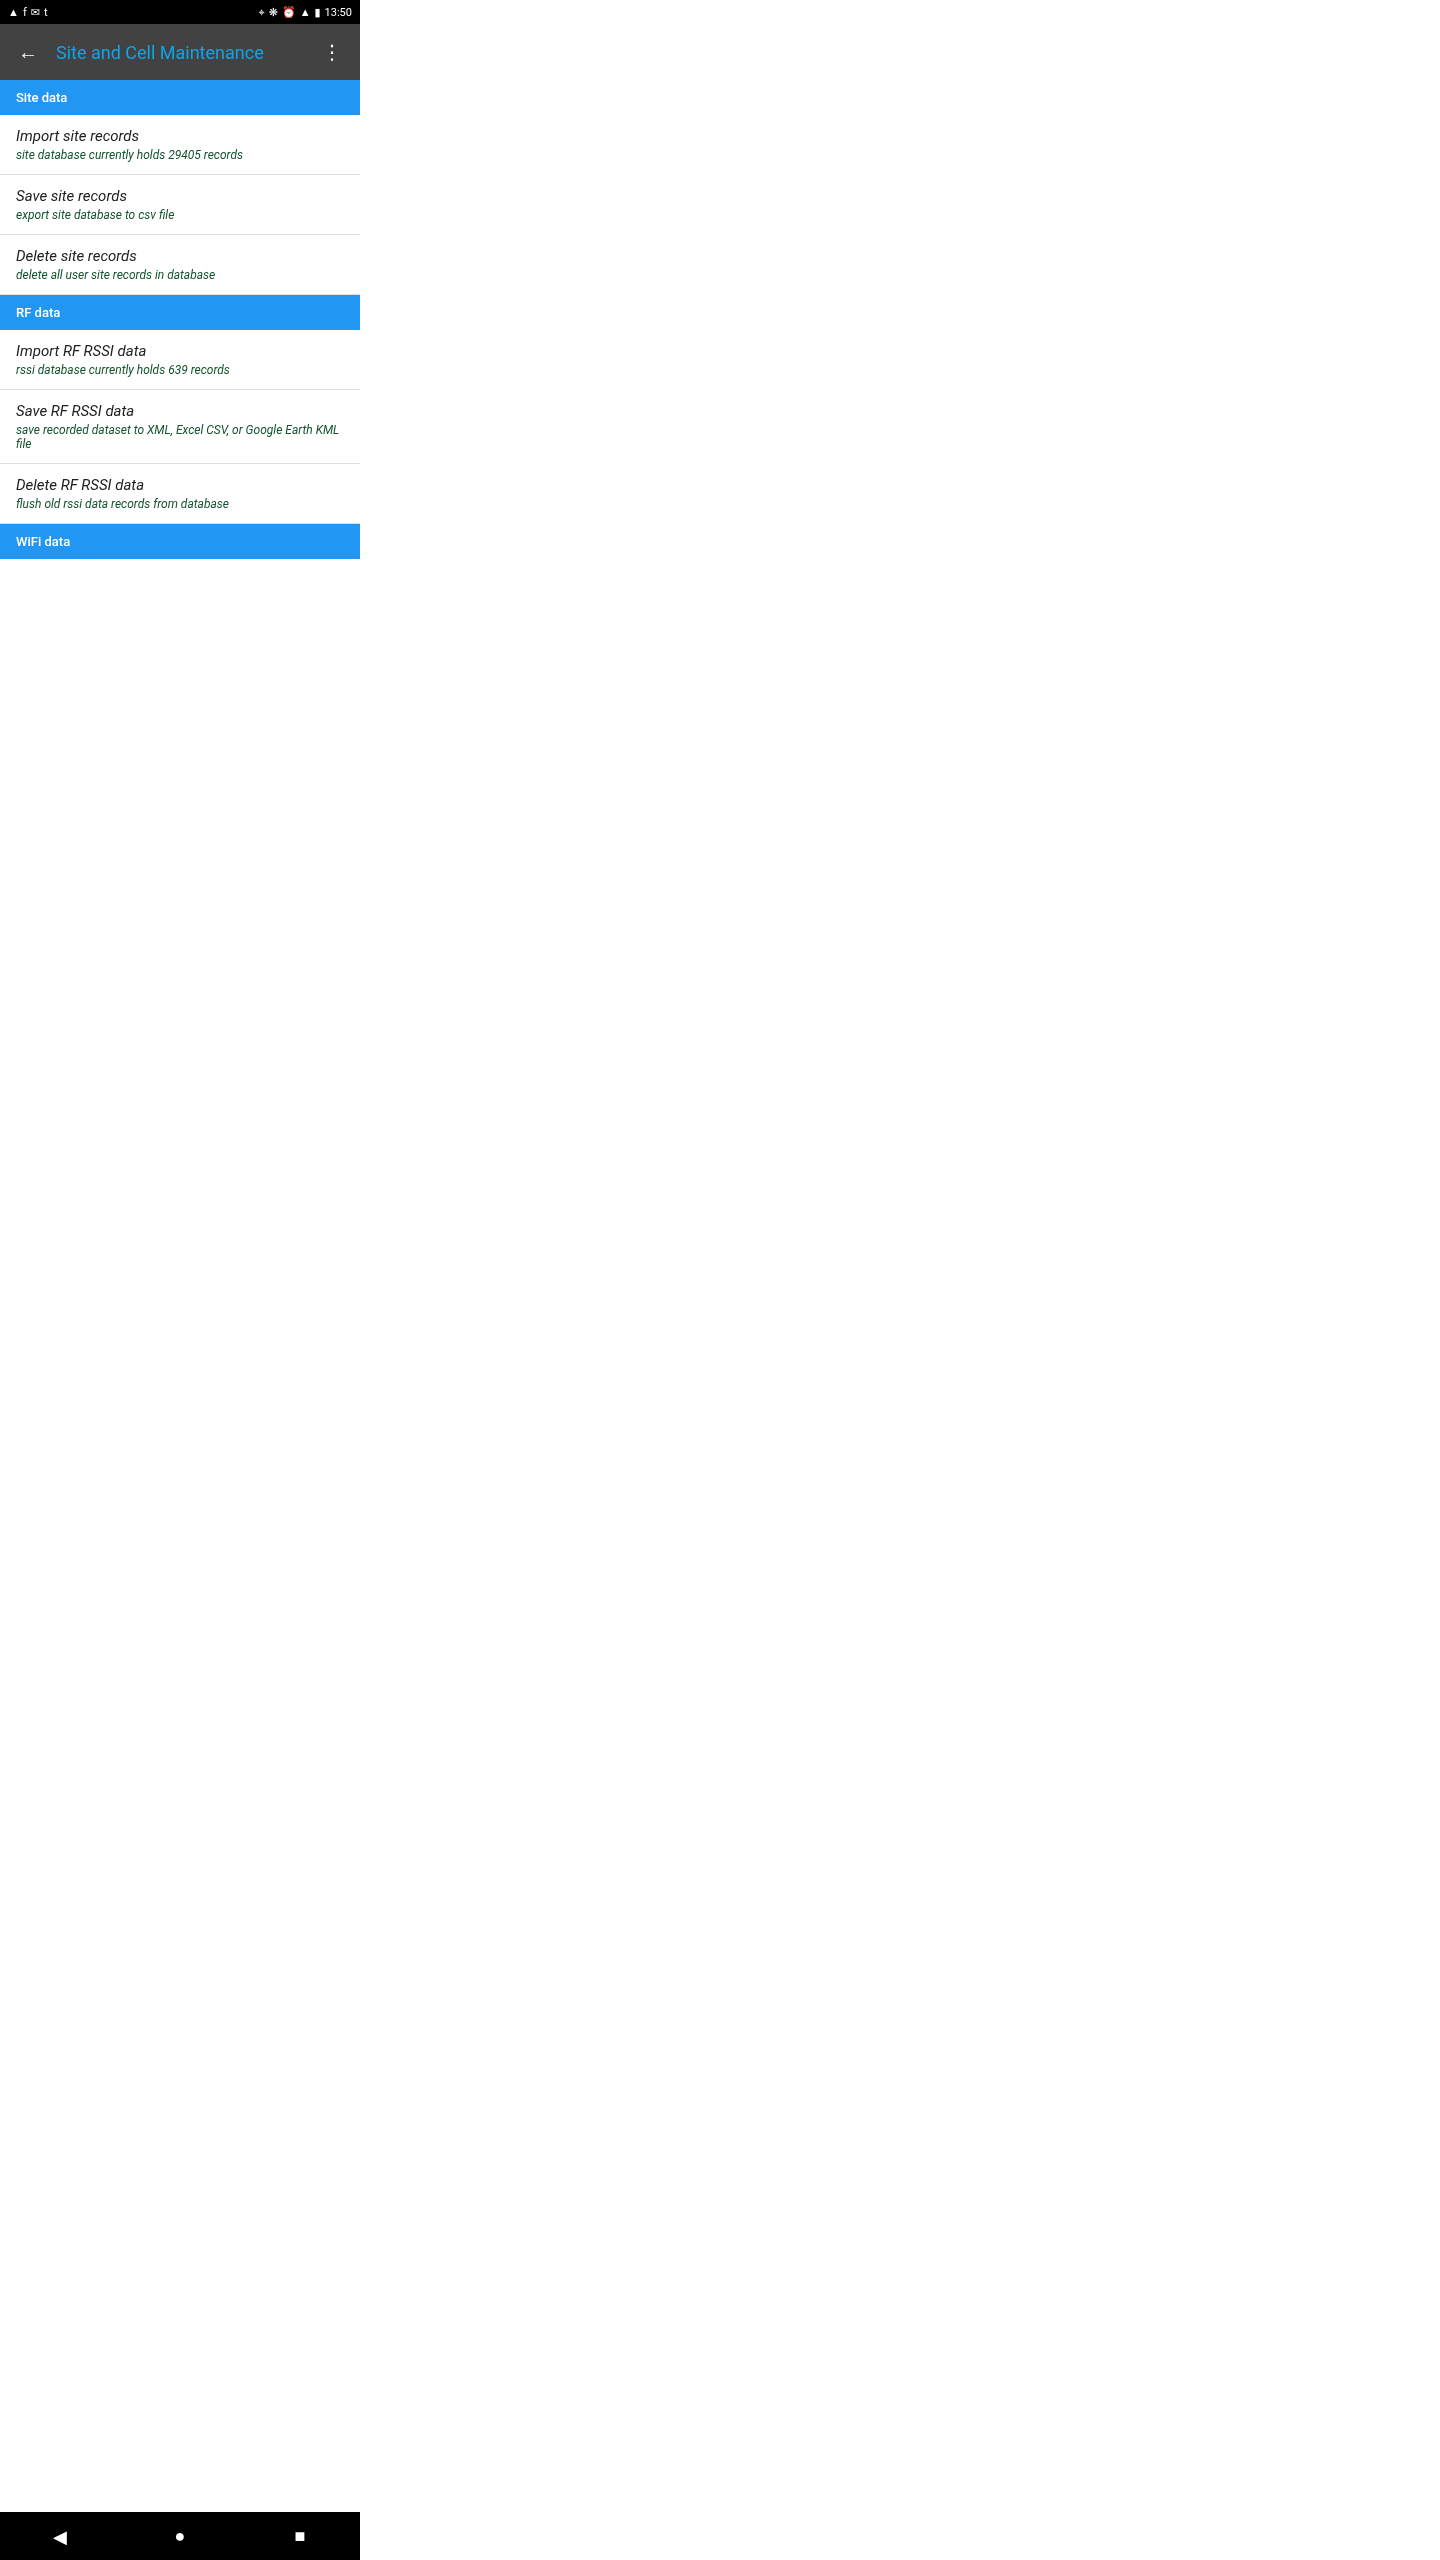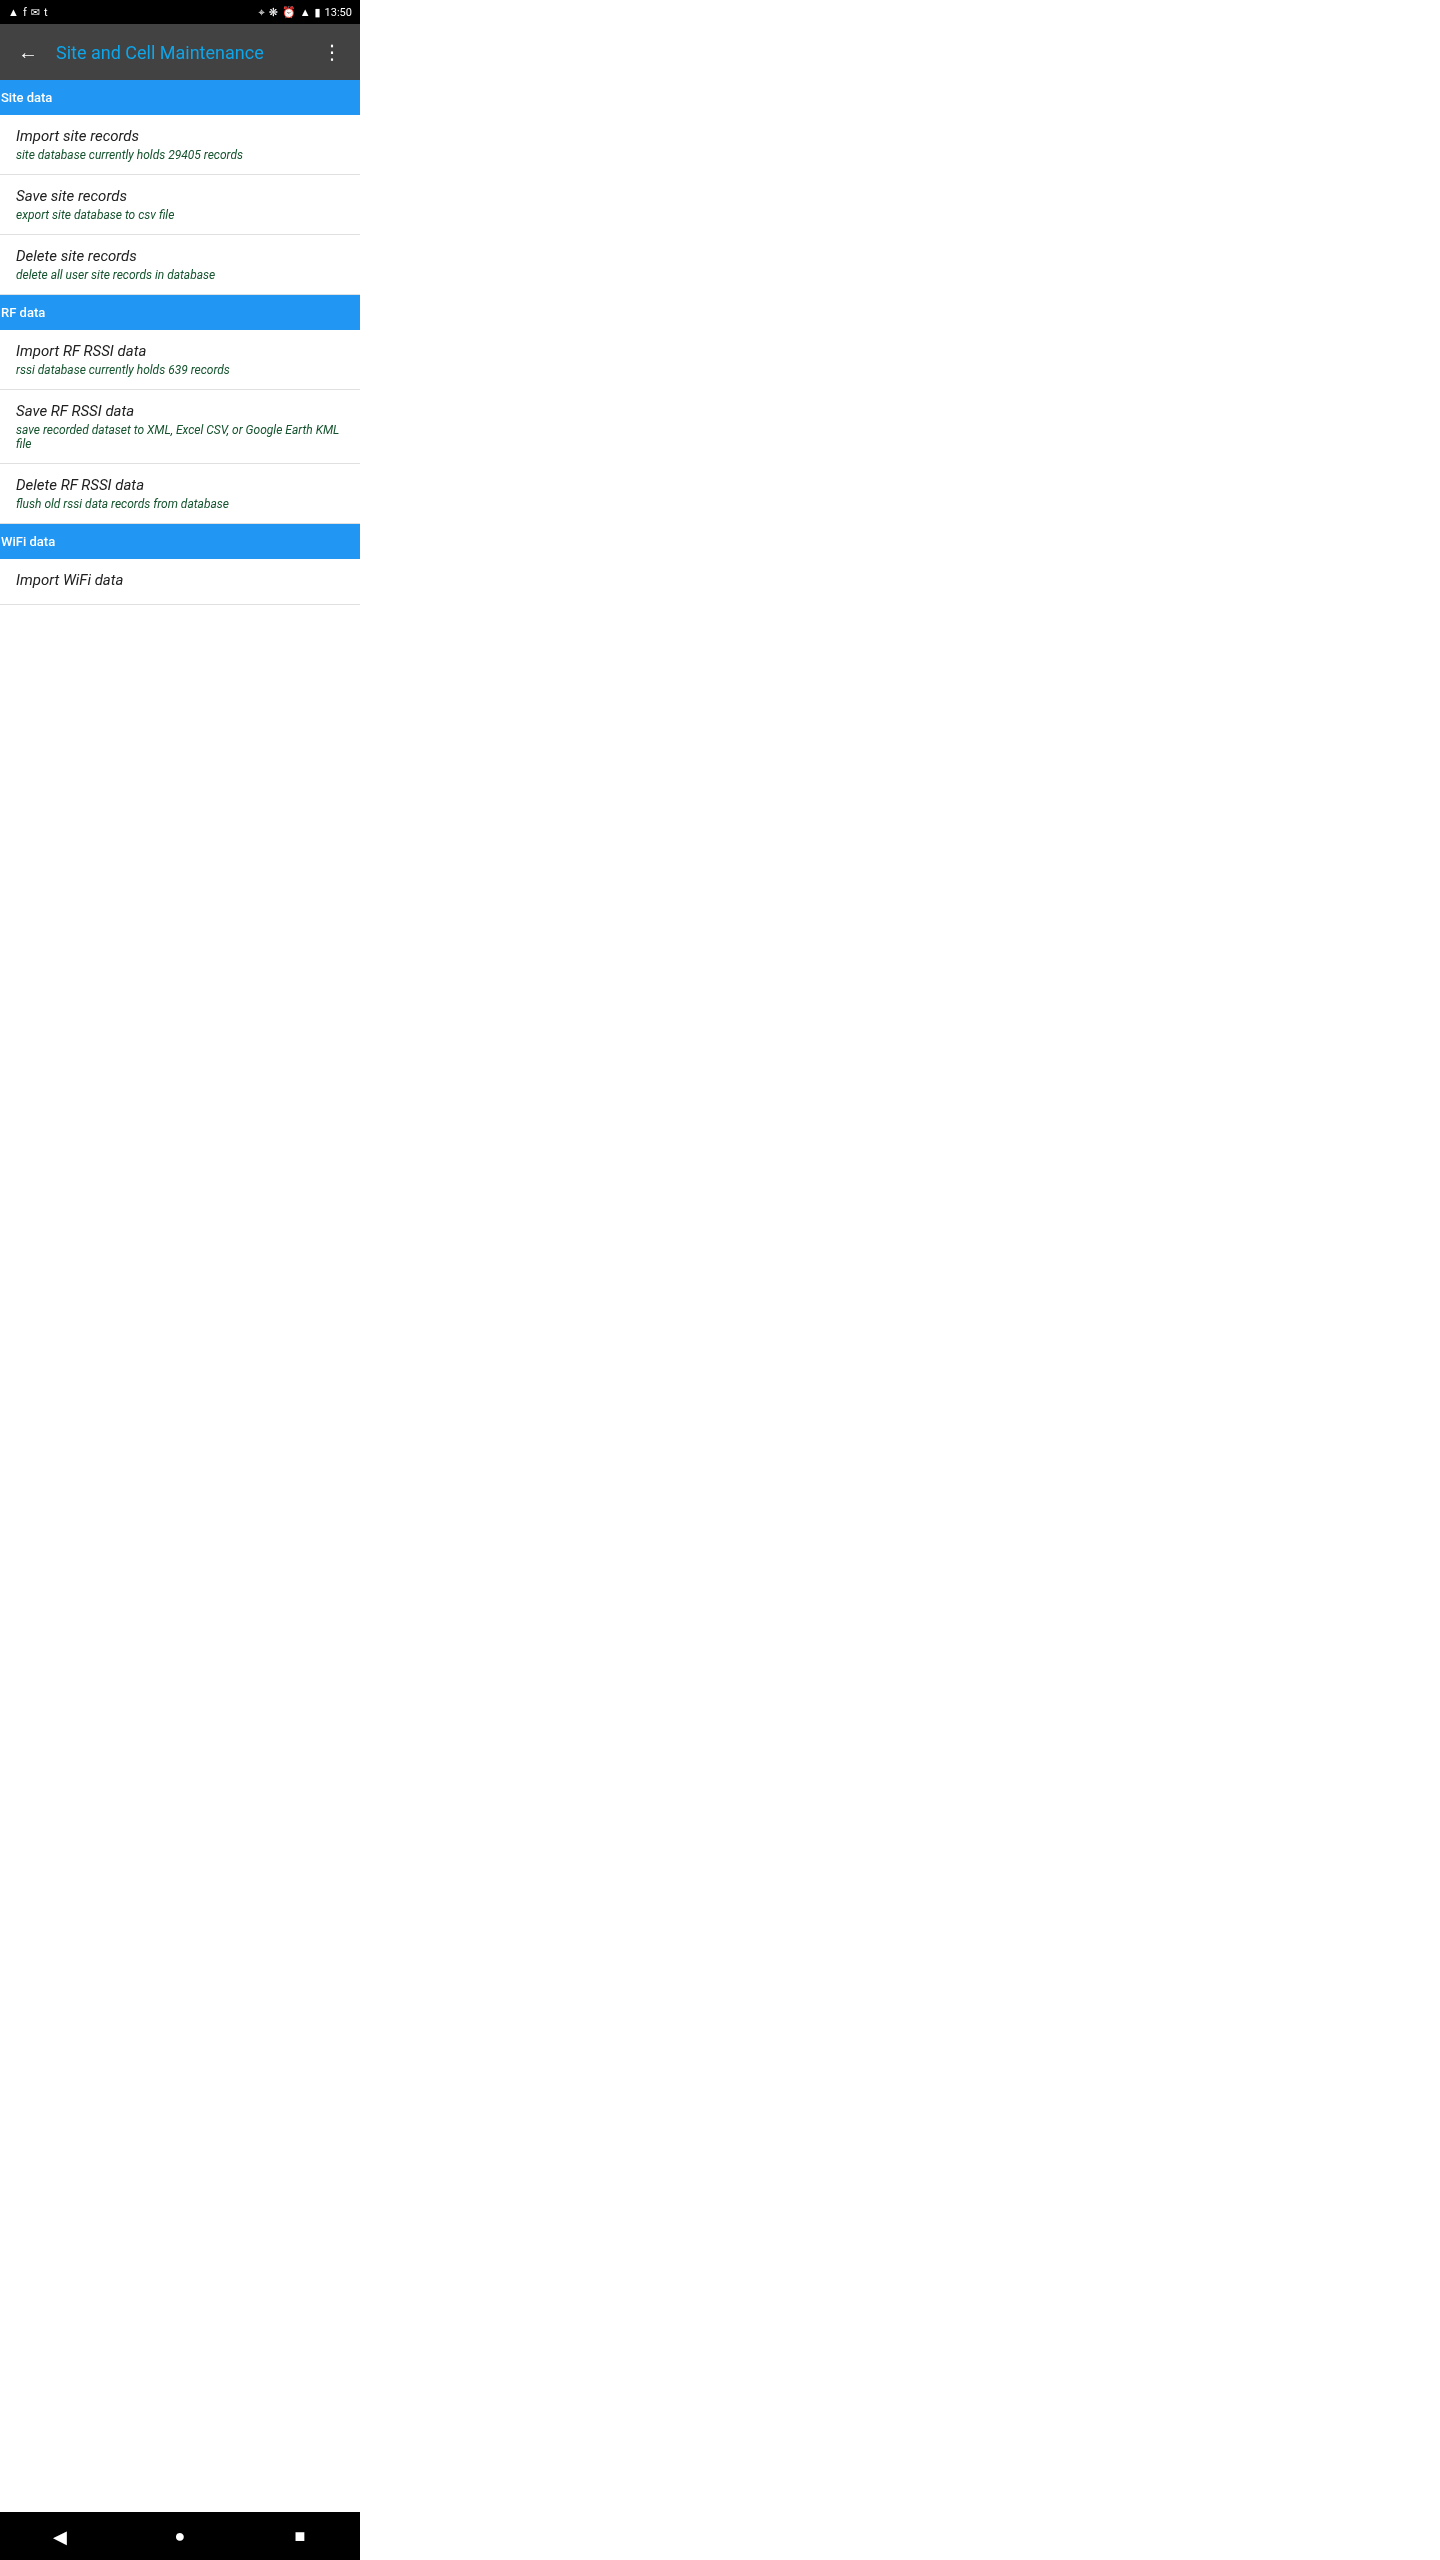--- a/index.html
+++ b/index.html
@@ -78,21 +78,21 @@
       align-items: center;
       justify-content: center;
       cursor: pointer;
       color: #fff;
       font-size: 20px;
     }
 
     
     .section-header {
       background: #2196F3;
-      padding: 10px 1px;
+      padding: 10px 16px;
       color: #fff;
       font-size: 13px;
       font-weight: 500;
     }
 
     
     .list-item {
       background: #fff;
       padding: 12px 16px;
       border-bottom: 1px solid #e0e0e0;
@@ -206,24 +206,20 @@
 
   <div class="list-item">
     <div class="list-item-title">Delete RF RSSI data</div>
     <div class="list-item-subtitle">flush old rssi data records from database</div>
   </div>
 
   <div class="section-header">
     <span>WiFi data</span>
   </div>
 
-  <div class="list-item">
-    <div class="list-item-title">Import WiFi data</div>
-    <div class="list-item-subtitle"></div>
-  </div>
 
 </div>
 
 <div class="nav-bar">
   <div class="nav-btn">
     <span>◀</span>
   </div>
   <div class="nav-btn">
     <span>●</span>
   </div>

